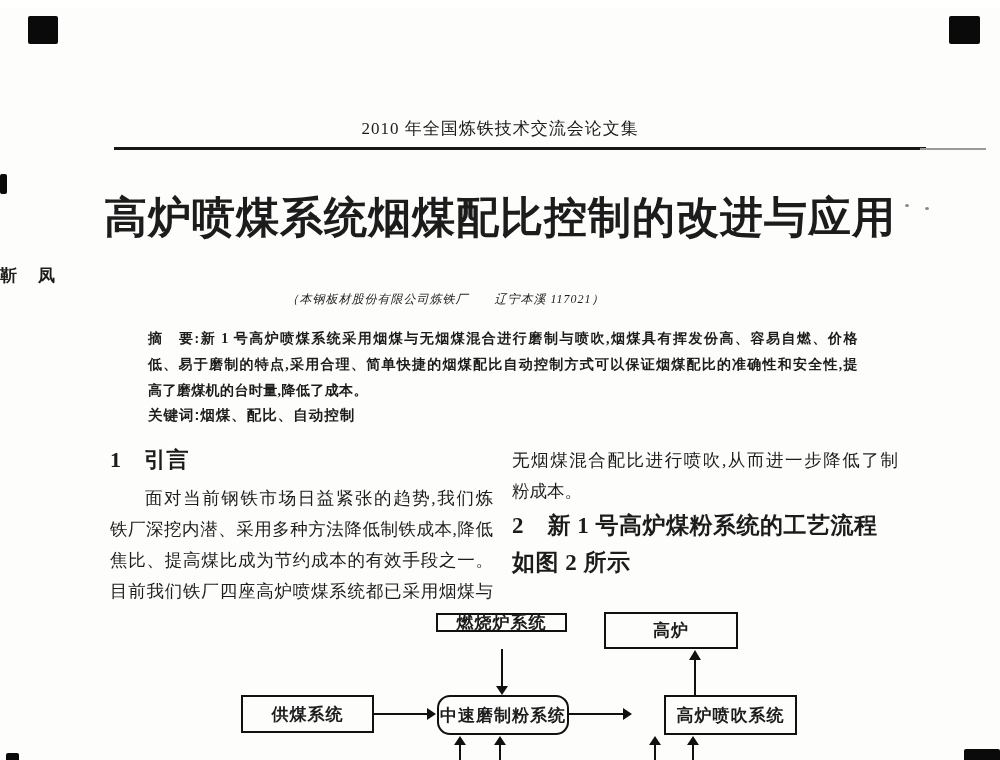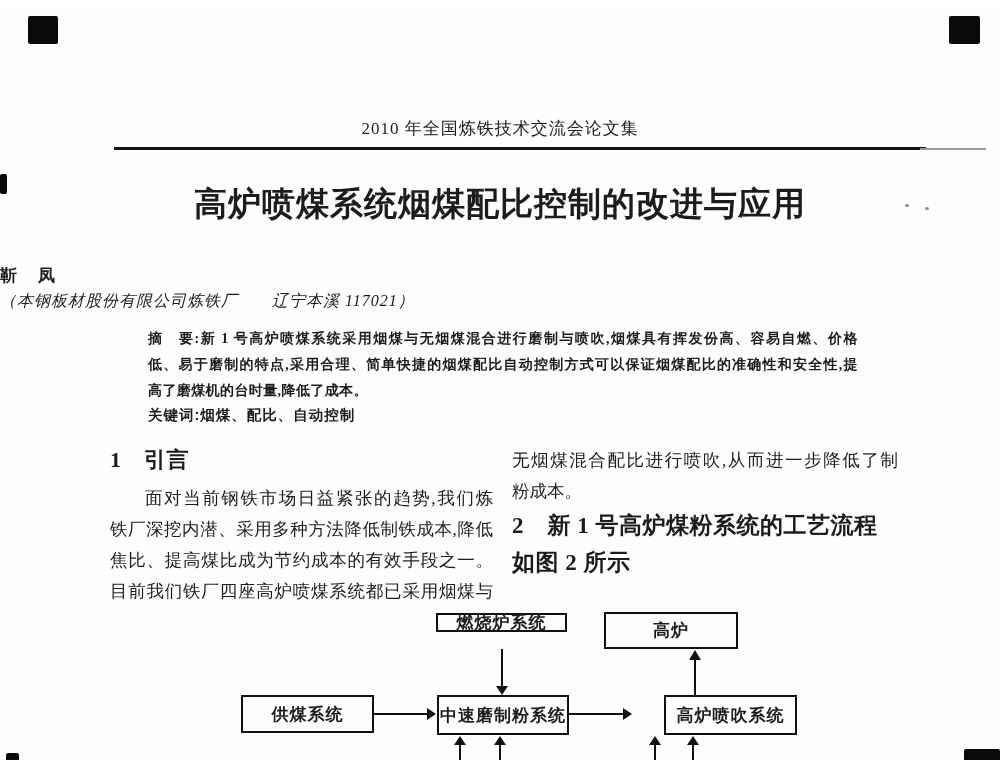--- a/index.html
+++ b/index.html
@@ -21,26 +21,26 @@
   .speck2{left:925px;top:199px;width:4px;height:3px;}
 
   .running-head{
     position:absolute; top:109px; left:0; width:1000px;
     text-align:center; font-size:17px; letter-spacing:1px;
   }
   .head-rule{position:absolute; top:139px; left:114px; width:812px; height:3px; background:#161616;}
   .head-rule-tail{position:absolute; top:140px; left:920px; width:66px; height:2px; background:#9a9a9a;}
 
   .paper-title{
-    position:absolute; top:174px; left:0; width:1000px; text-align:center;
+    position:absolute; top:181px; left:0; width:1000px; text-align:center;
     font-family:"Liberation Sans","DejaVu Sans",sans-serif;
-    font-size:33px; font-weight:bold; letter-spacing:1px;
+    font-size:43px; font-weight:bold; letter-spacing:1px;
   }
   .author{position:absolute; top:256px; left:0; width:1000px; font-size:17px; font-weight:600; letter-spacing:2px;}
-  .affiliation{position:absolute; top:283px; left:0; width:891px; text-align:left; font-size:16px; font-style:italic; letter-spacing:1px;}
+  .affiliation{position:absolute; top:283px; left:0; width:891px; text-align:center; font-size:12px; font-style:italic; letter-spacing:1px;}
 
   .abstract{
     position:absolute; top:318px; left:148px; width:710px;
     font-size:14px; line-height:26px; font-weight:600; letter-spacing:.4px;
   }
   .abs-line{text-align:justify; text-align-last:justify; word-break:break-all;}
   .abs-line.last{text-align-last:left;}
   .abs-label{font-family:Liberation Serif, serif; font-weight:bold;}
   .keywords{position:absolute; top:398px; left:148px; font-size:14.5px; font-weight:bold; letter-spacing:1px;
     font-family:"Liberation Sans","DejaVu Sans",sans-serif;}
@@ -59,21 +59,21 @@
   .diagram{position:absolute; left:0; top:595px; width:1000px; height:165px;}
   .flow-svg{position:absolute; left:0; top:0; width:1000px; height:165px;}
   .fbox{
     position:absolute; box-sizing:border-box; border:2px solid #111; background:#fdfdfc;
     display:flex; align-items:center; justify-content:center;
     font-size:17px; font-weight:600; letter-spacing:1px; white-space:nowrap;
   }
   .fbox1{left:436px; top:10px;  width:131px; height:19px;}
   .fbox2{left:604px; top:9px;   width:134px; height:37px;}
   .fbox3{left:241px; top:92px;  width:133px; height:38px;}
-  .fbox4{left:437px; top:92px;  width:132px; height:40px;}
+  .fbox4{left:437px; top:92px;  width:132px; height:40px;border-radius:13px;}
   .fbox5{left:664px; top:92px;  width:133px; height:40px;}
 </style>
 </head>
 <body>
 
 <div class="page">
 
   <div class="scanmark mark-tl"></div>
   <div class="scanmark mark-tr"></div>
   <div class="scanmark mark-le"></div>

